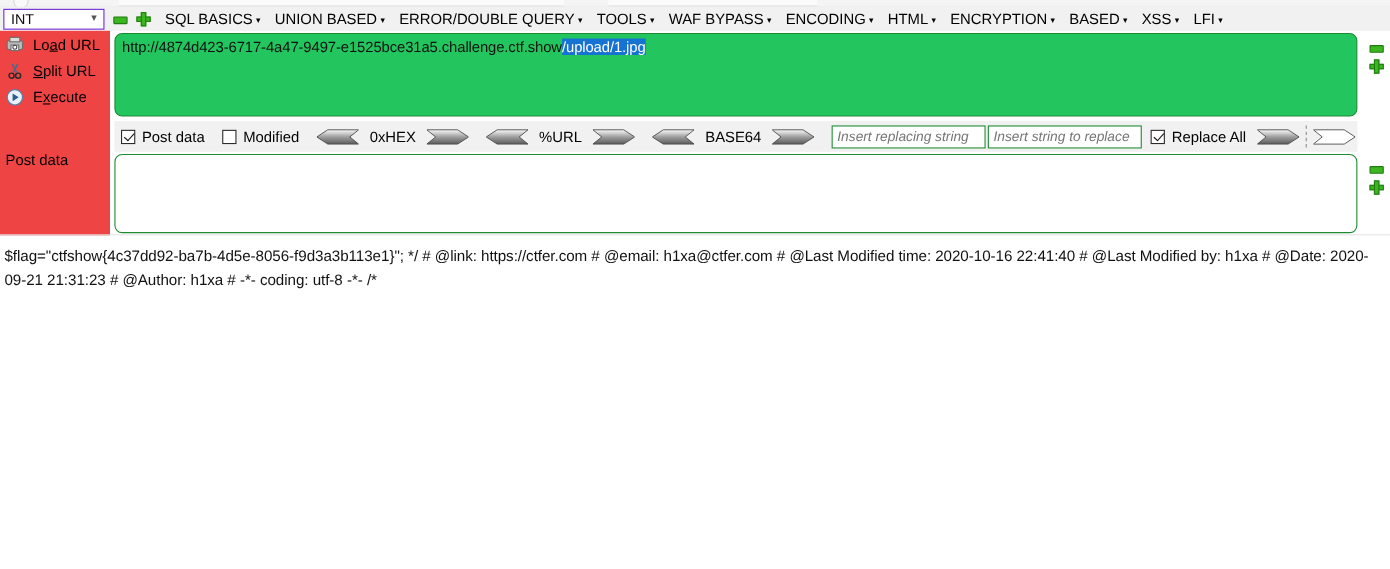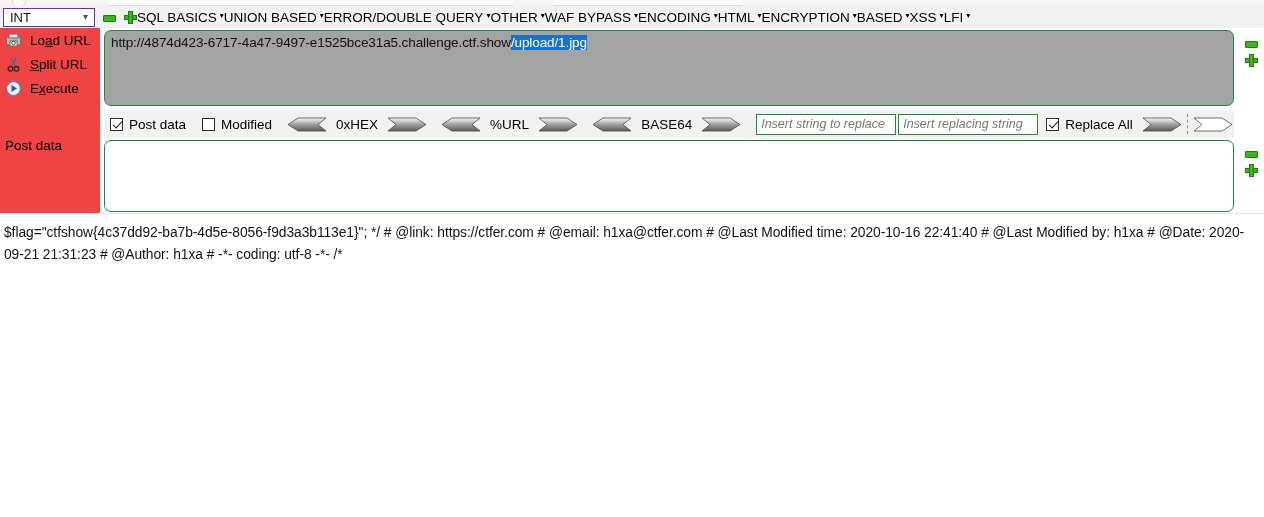--- a/index.html
+++ b/index.html
@@ -100,22 +100,24 @@
     background: #3cb521;
     border: 1px solid #1f7d10;
     box-sizing: border-box;
   }
   .icon-plus::before { left: 0; top: 4px; width: 13px; height: 5px; }
   .icon-plus::after  { top: 0; left: 4px; width: 5px; height: 13px; }
 
   .menuitem {
     font-size: 13.5px;
     color: #000;
+    margin-left: 13px;
     cursor: default;
     display: inline-flex;
+    align-items: center;
   }
   .menuitem .caret {
     font-size: 8px;
     margin-left: 3px;
     position: relative;
     top: 1px;
   }
 
   
   .sidecol {
@@ -153,21 +155,21 @@
     color: #000;
   }
 
   
   .urlbox {
     position: absolute;
     left: 104px; top: 30px;
     width: 1130px; height: 76px;
     border: 1.5px solid #1e8a33;
     border-radius: 7px;
-    background: #a3a3a3;
+    background: #22c55e;
     box-sizing: border-box;
     overflow: hidden;
   }
   .urltext {
     padding: 4px 6px;
     font-size: 13.5px;
     color: #111;
     white-space: nowrap;
     letter-spacing: -0.1px;
   }
@@ -330,21 +332,21 @@
   </span>
   <span class="menuitem">
     <span>UNION BASED</span>
     <span class="caret">▾</span>
   </span>
   <span class="menuitem">
     <span>ERROR/DOUBLE QUERY</span>
     <span class="caret">▾</span>
   </span>
   <span class="menuitem">
-    <span>OTHER</span>
+    <span>TOOLS</span>
     <span class="caret">▾</span>
   </span>
   <span class="menuitem">
     <span>WAF BYPASS</span>
     <span class="caret">▾</span>
   </span>
   <span class="menuitem">
     <span>ENCODING</span>
     <span class="caret">▾</span>
   </span>
@@ -506,22 +508,22 @@
           <stop offset="0" stop-color="#fbfbfb"></stop>
               <stop offset="0.5" stop-color="#9e9e9e"></stop>
               <stop offset="1" stop-color="#5c5c5c"></stop>
         </linearGradient>
           </defs>
         <polygon points="0,1 28,1 38,7.5 28,14 0,14 8,7.5" fill="url(#gR3)" stroke="#4a4a4a" stroke-width="0.8"></polygon>
       </svg>
     </span>
   </div>
 
+  <input class="repl-input" type="text" placeholder="Insert replacing string" style="">
   <input class="repl-input" type="text" placeholder="Insert string to replace" style="">
-  <input class="repl-input" type="text" placeholder="Insert replacing string" style="">
 
   <div class="cbwrap" style="margin-left:6px;margin-right:10px;">
     <span class="cbox on"></span>
     <span class="cblabel">Replace All</span>
   </div>
 
   <span class="arr">
     <svg width="38" height="15" viewBox="0 0 38 15">
       <defs>
           <linearGradient id="gR4" x1="0" y1="0" x2="0" y2="1">

